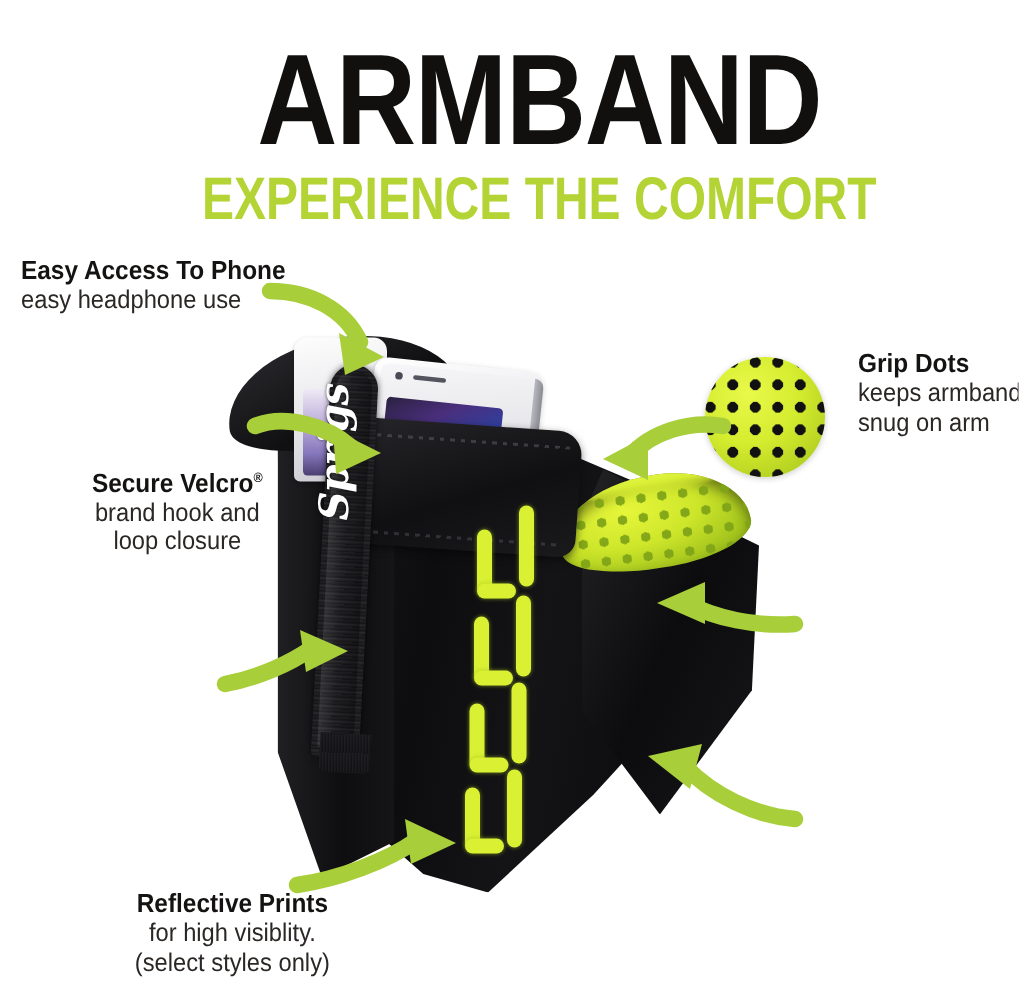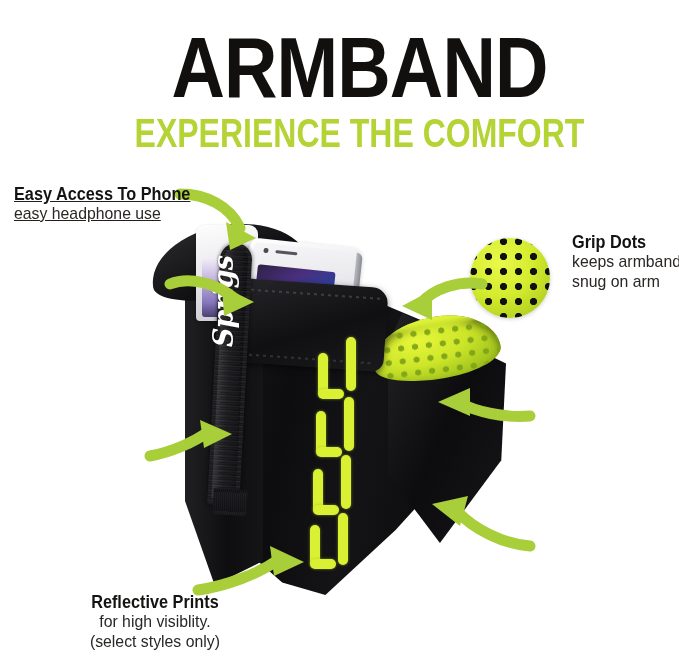--- a/index.html
+++ b/index.html
@@ -57,21 +57,21 @@
     white-space:nowrap;
   }
   .callout.al{text-align:left;}
   .callout.al .ttl,.callout.al .ln{transform-origin:left center;}
   .callout.ar{text-align:right;}
   .callout.ac{text-align:center;}
   .callout.ac .ttl,.callout.ac .ln{transform-origin:center center;}
   .reg{font-size:9px;vertical-align:super;}
 
   
-  #c-easy{left:14px;top:184px;text-decoration:underline;}
+  #c-easy{left:14px;top:170px;}
   #c-velcro{left:57px;top:308px;}
   #c-perf{left:3px;top:462px;}
   #c-refl{left:85px;top:592px;}
   #c-grip{left:572px;top:232px;}
   #c-noadj{left:672px;top:398px;}
   #c-soft{left:675px;top:536px;}
 
   
   #product{position:absolute;left:150px;top:225px;width:360px;height:390px;}
 
@@ -358,20 +358,25 @@
       <path d="M112 60 C86 58 56 44 38 24" stroke="#a8ce3a" stroke-width="11" fill="none" stroke-linecap="round"></path>
       <polygon points="50,10 14,18 42,40" fill="#a8ce3a"></polygon>
     </svg>
   </div>
 
   <div class="callout al" id="c-easy">
     <div class="ttl">Easy Access To Phone</div>
     <div class="ln">easy headphone use</div>
   </div>
 
+  <div class="callout ac" id="c-velcro">
+    <div class="ttl"><span>Secure Velcro</span><span class="reg">®</span></div>
+    <div class="ln">brand hook and</div>
+    <div class="ln">loop closure</div>
+  </div>
 
 
   <div class="callout ac" id="c-refl">
     <div class="ttl">Reflective Prints</div>
     <div class="ln">for high visiblity.</div>
     <div class="ln">(select styles only)</div>
   </div>
 
   <div class="callout al" id="c-grip">
     <div class="ttl">Grip Dots</div>

